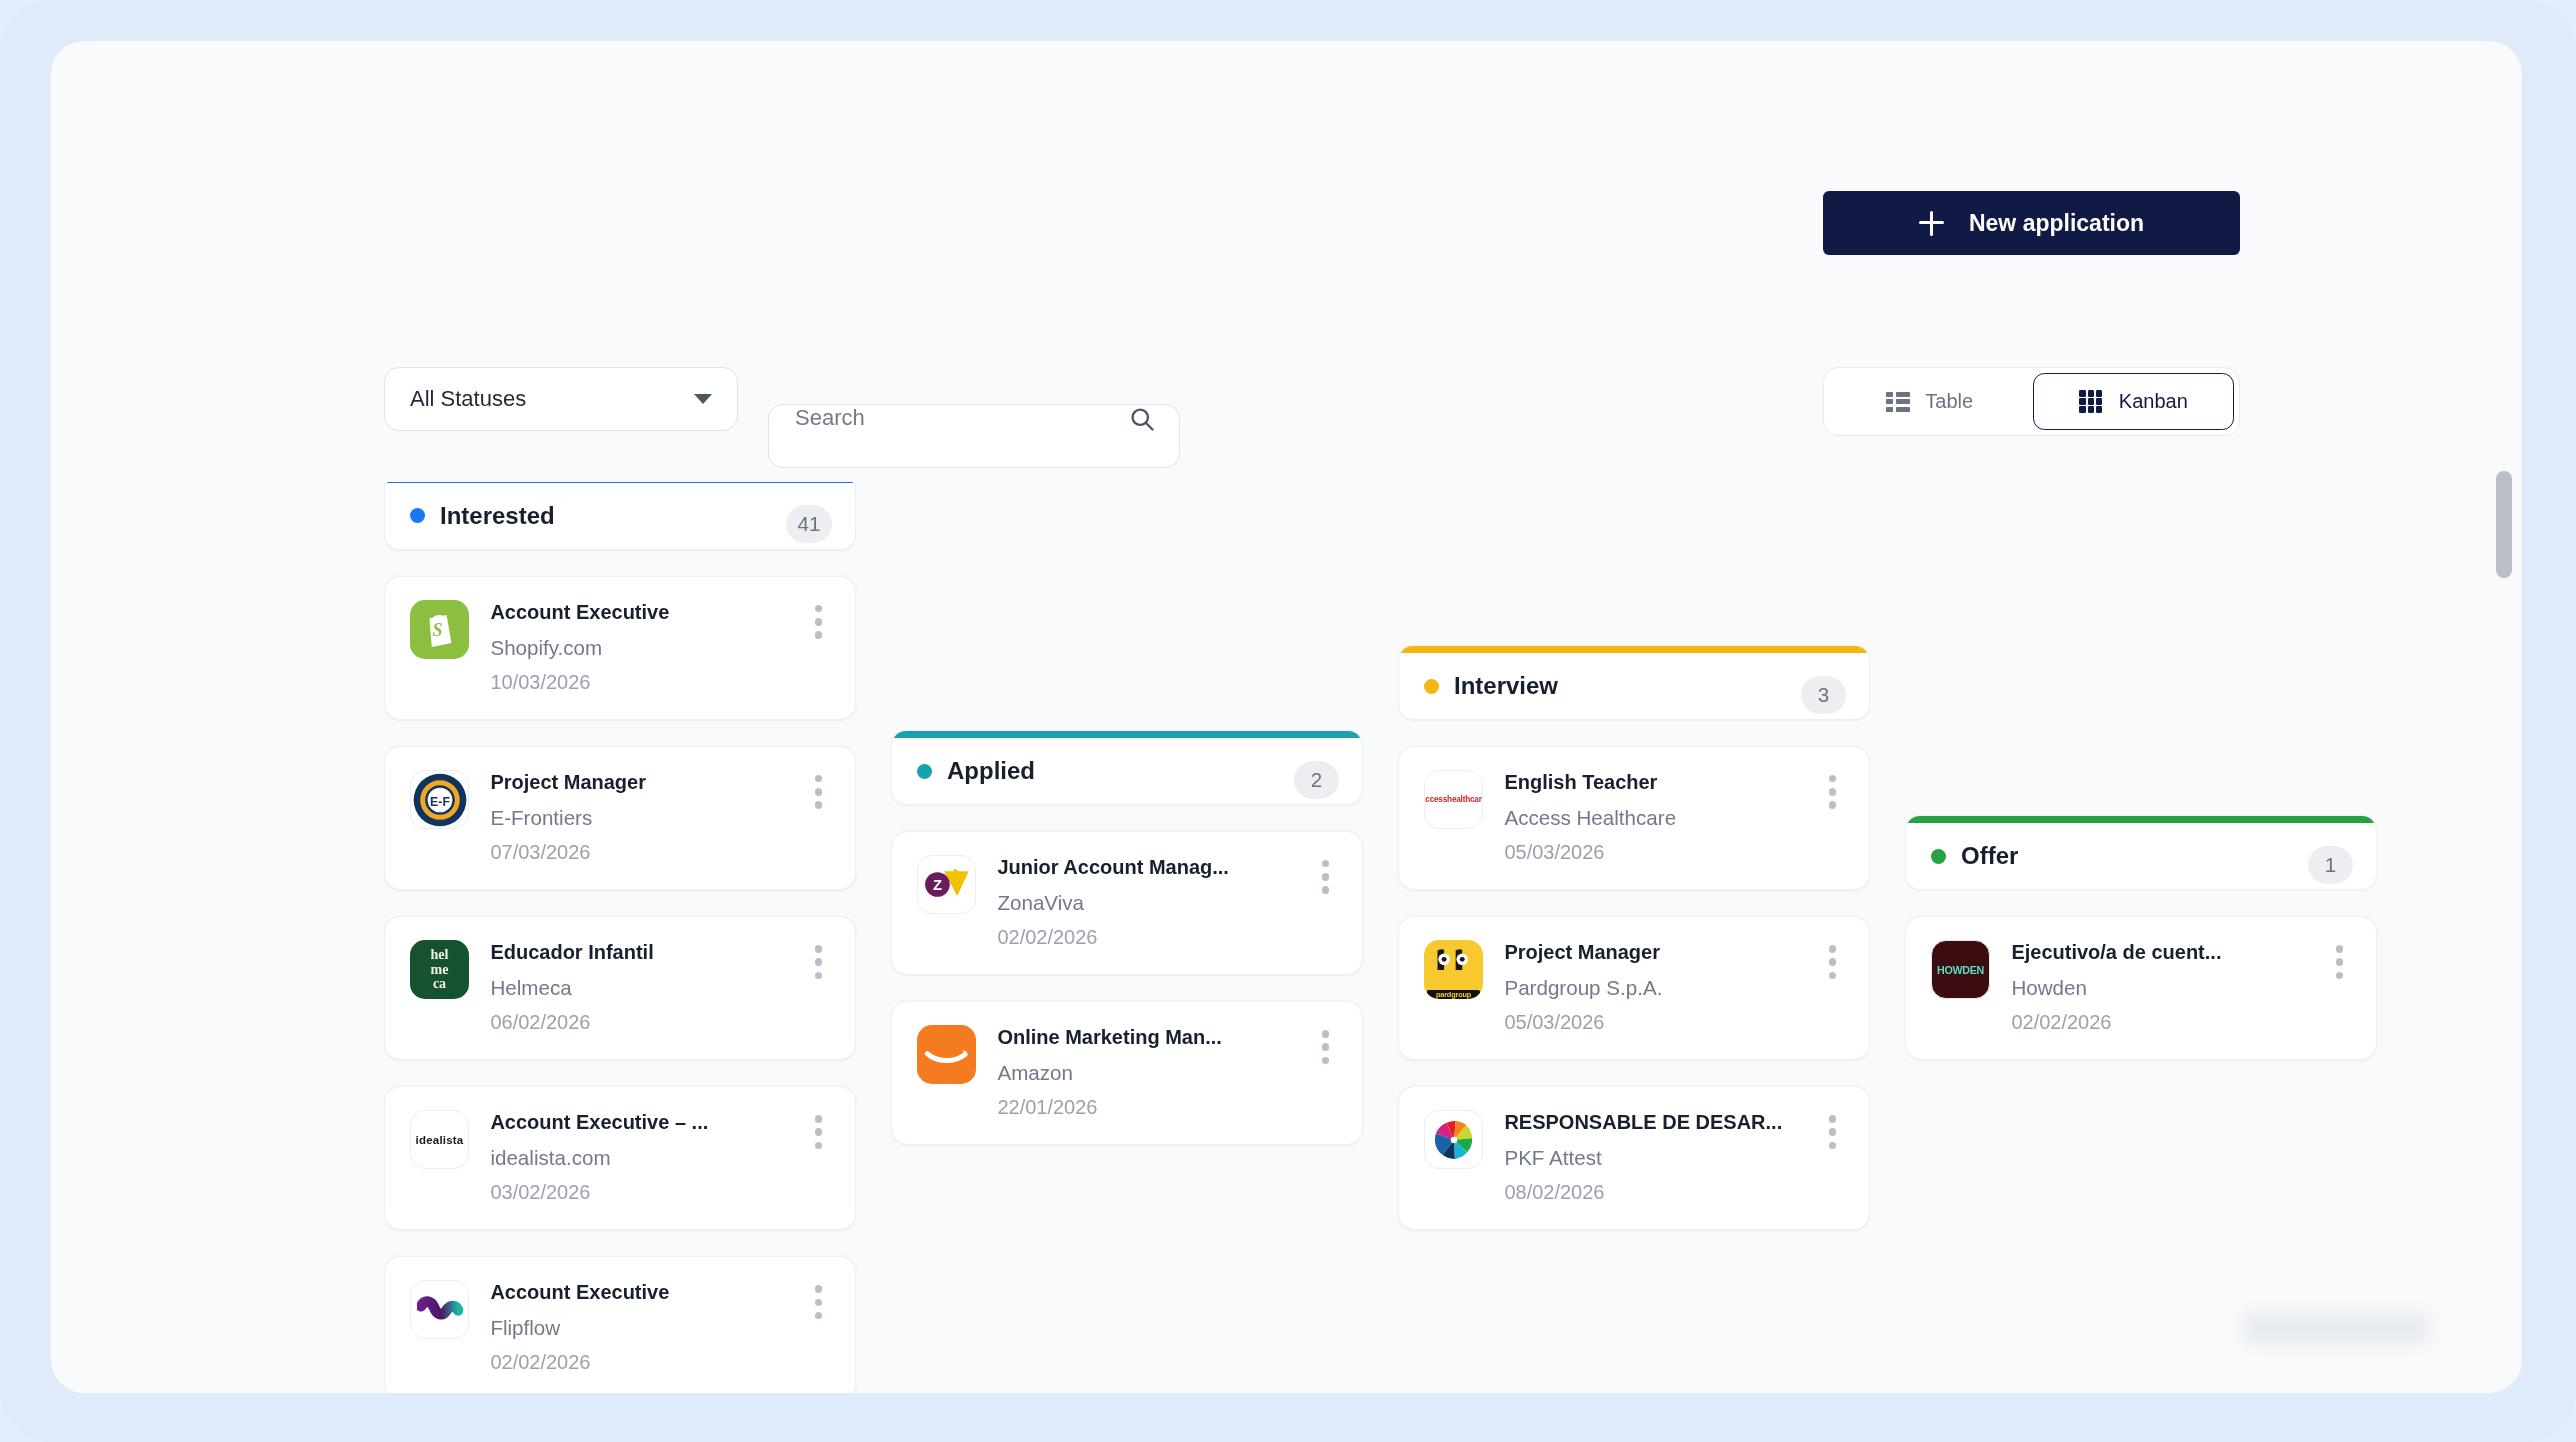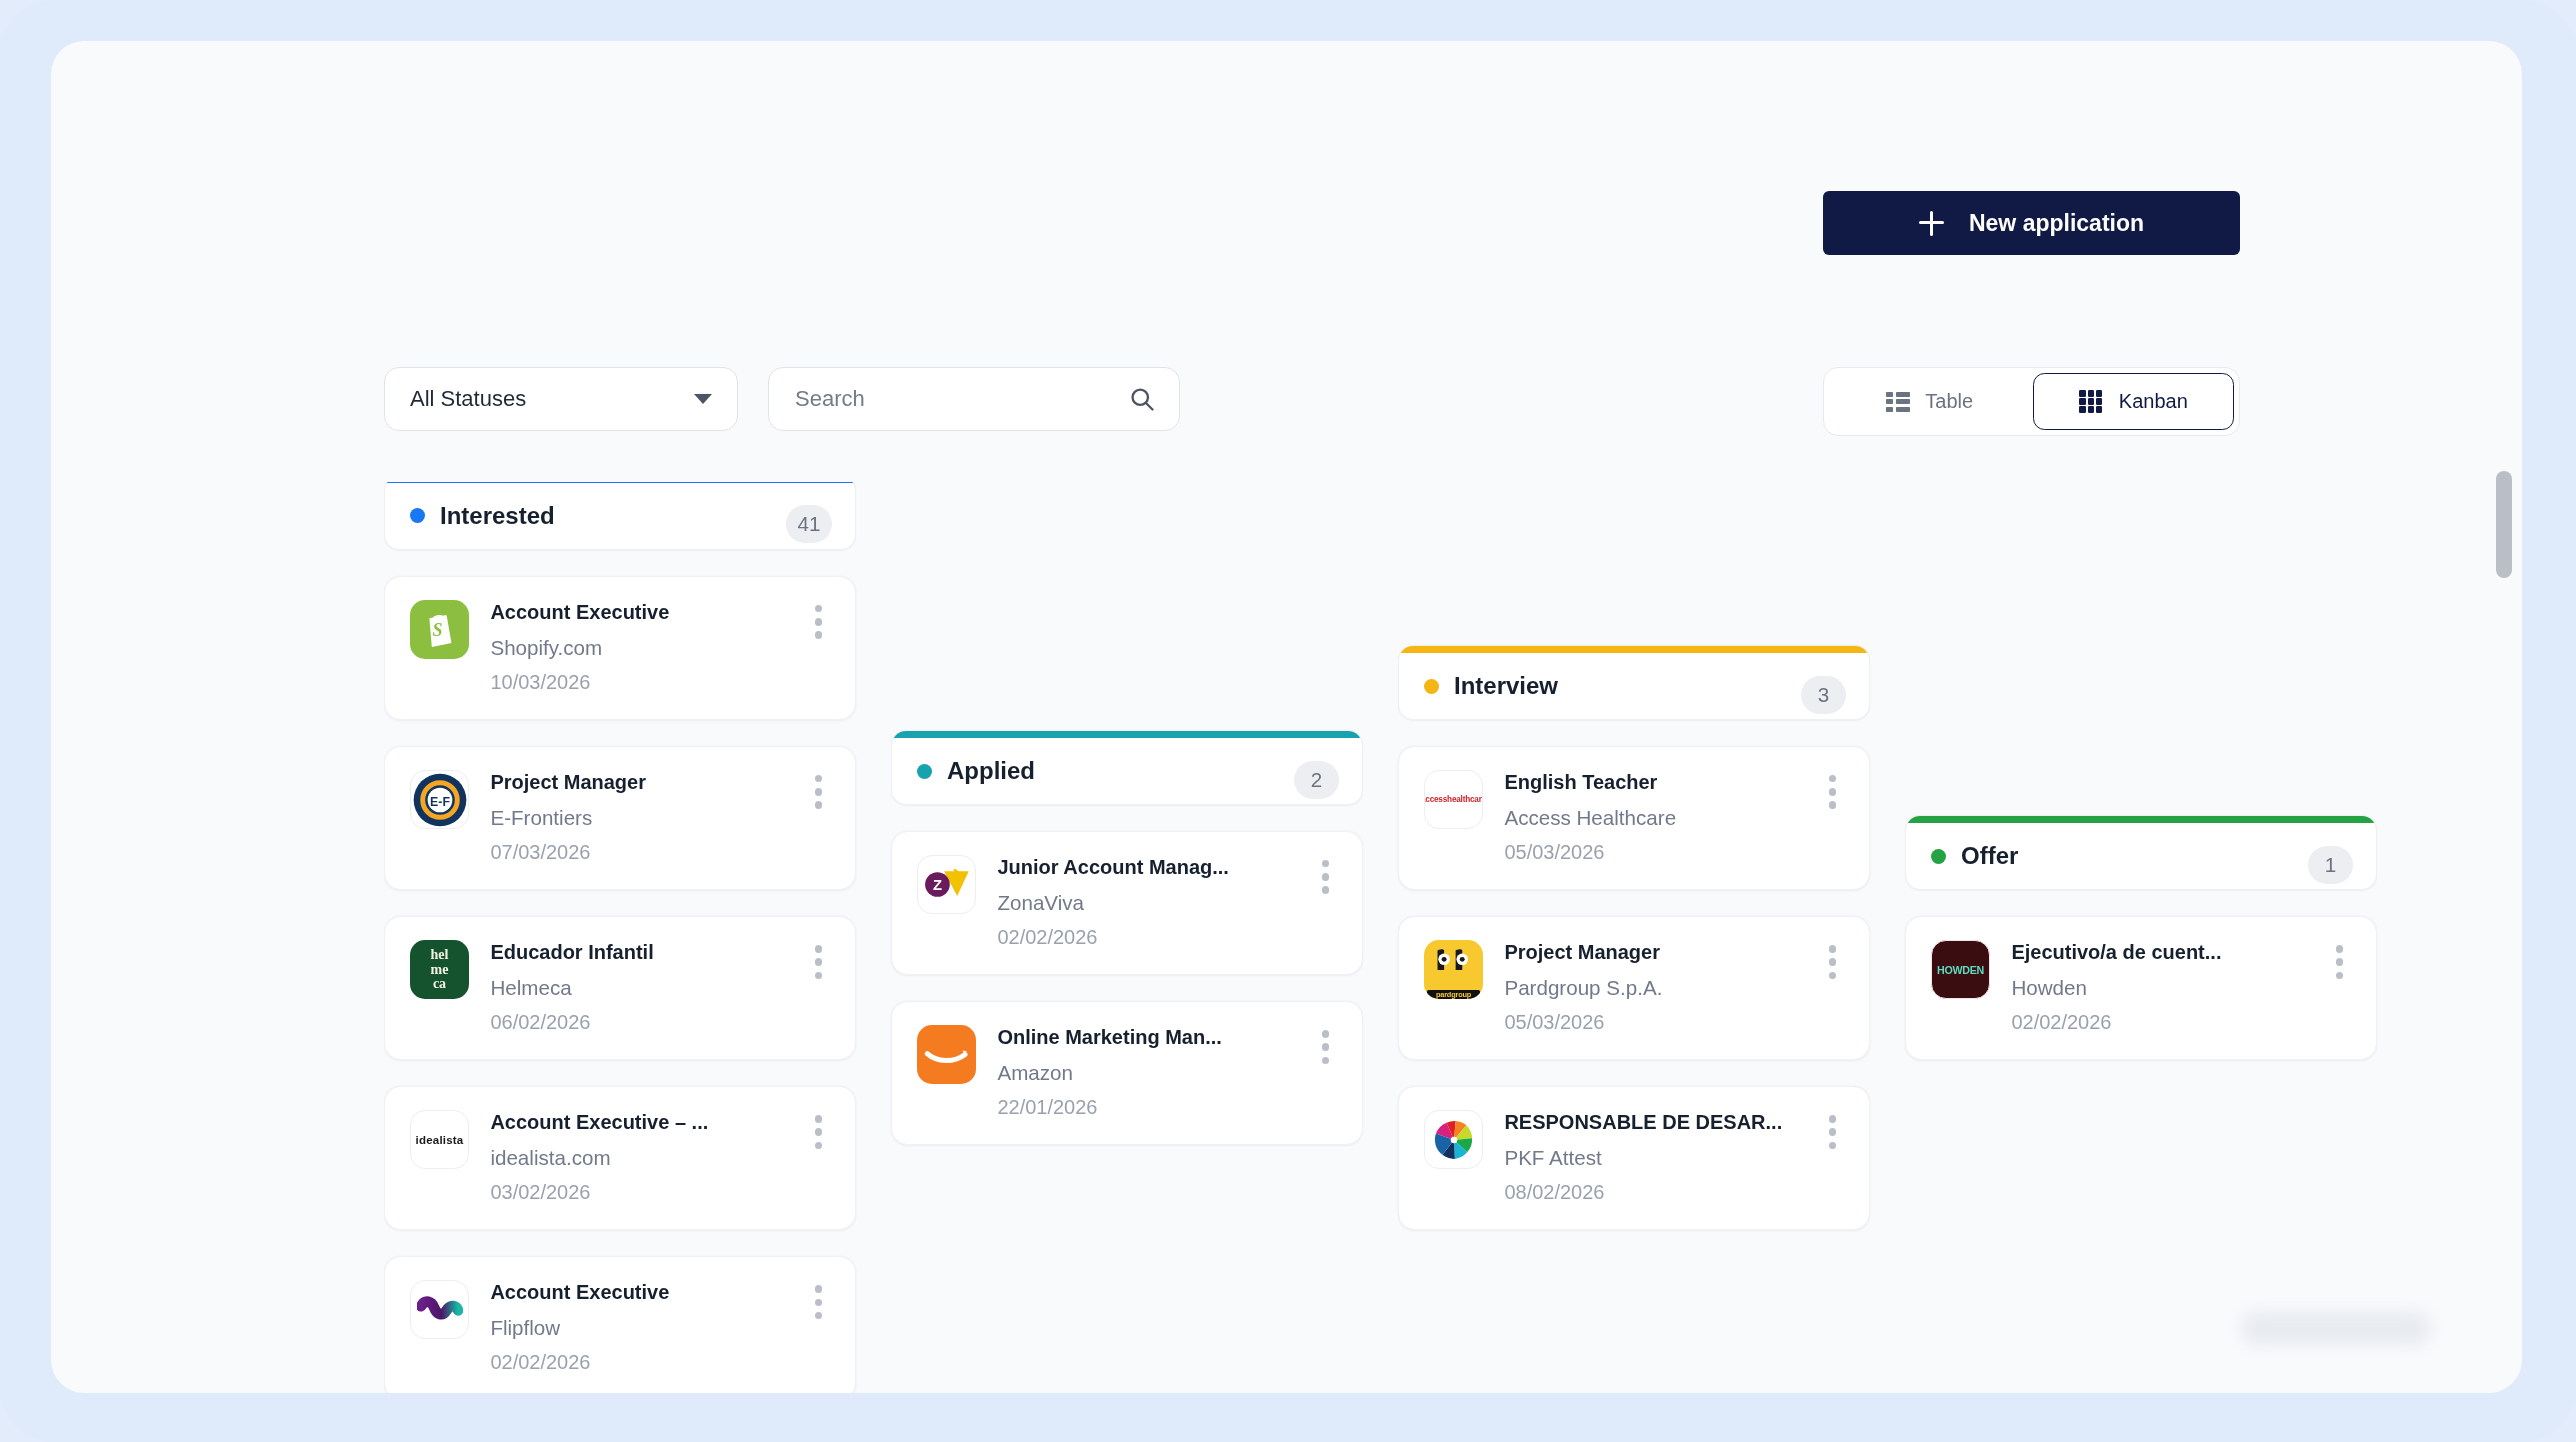--- a/index.html
+++ b/index.html
@@ -113,22 +113,23 @@
     flex: none;
   }
 
   .search-box {
     width: 412px;
     height: 64px;
     background: #ffffff;
     border: 0.8px solid #dfe3ea;
     border-radius: 15px;
     display: flex;
-    align-items: center;
+    align-items: flex-start;
     padding: 0 23px 0 26px;
+    margin-top: 37px;
   }
   .search-box input {
     flex: 1;
     border: none;
     outline: none;
     font-family: inherit;
     font-size: 22px;
     color: #1f2937;
     background: transparent;
   }

